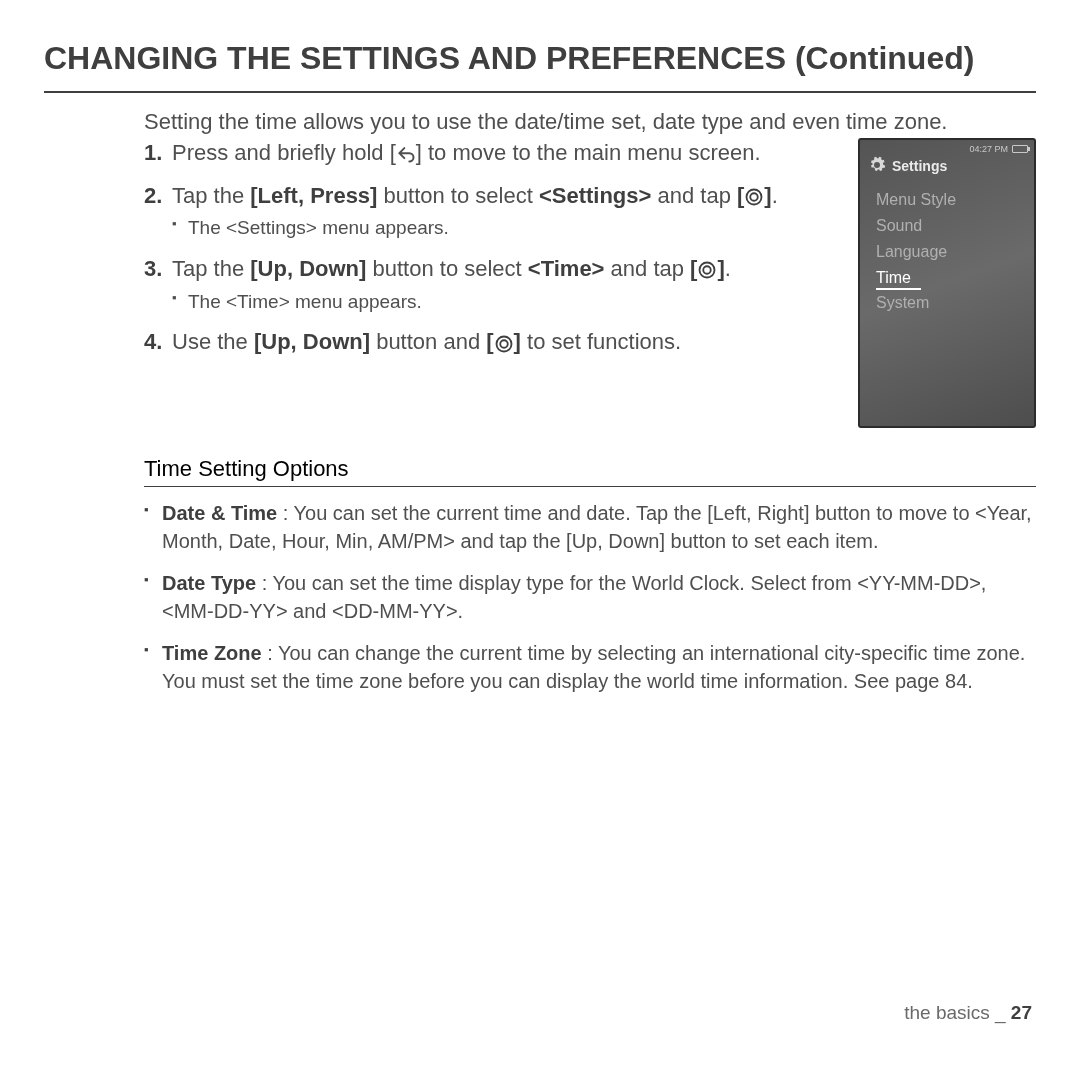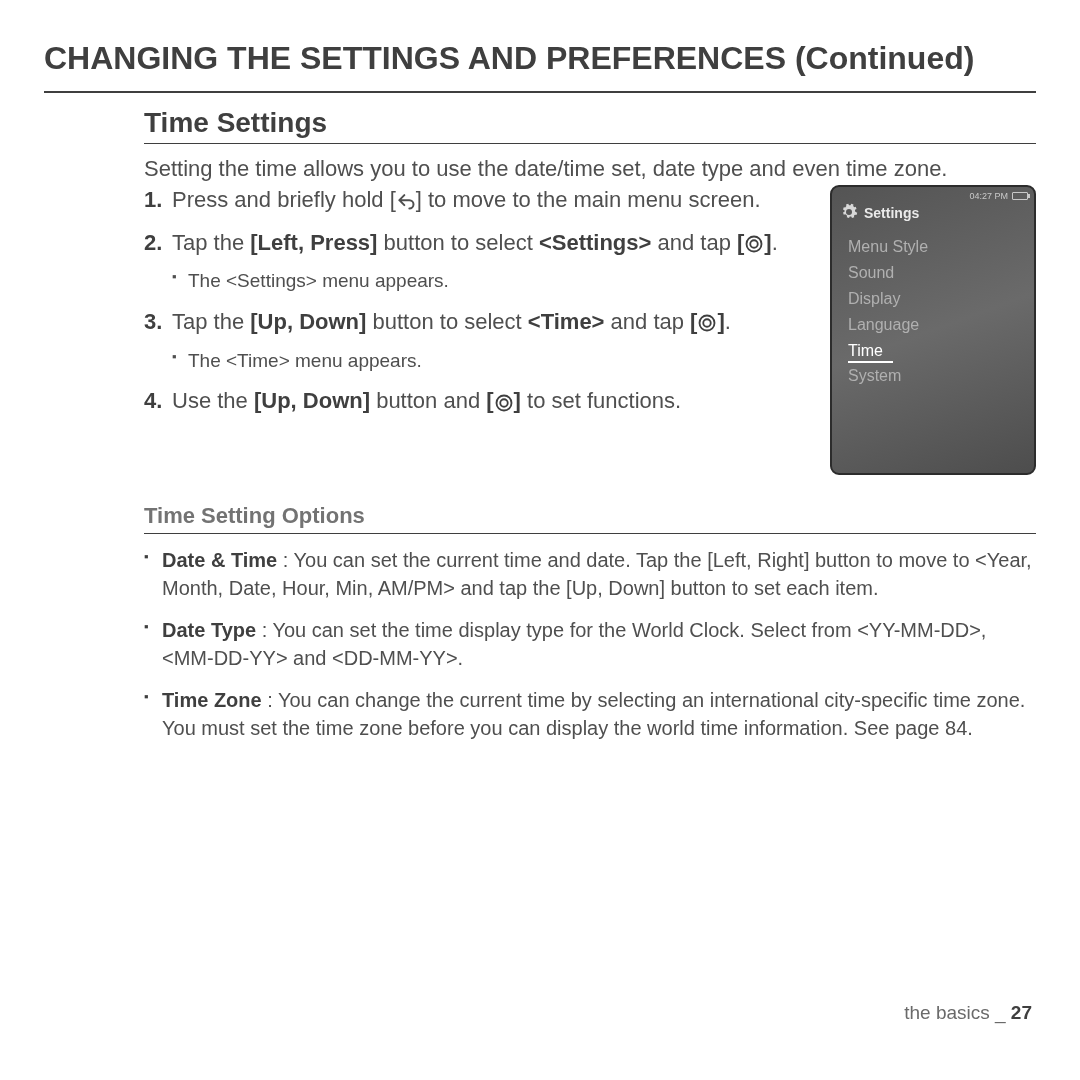--- a/index.html
+++ b/index.html
@@ -59,44 +59,44 @@
   ol li .num {
     position: absolute;
     left: 0;
     font-weight: bold;
     color: #3f3f3f;
   }
   .bold { font-weight: bold; color: #3f3f3f; }
   .sub {
     font-size: 19px;
     line-height: 1.4;
-    margin-top: 10px;
+    margin-top: 4px;
     padding-left: 16px;
     position: relative;
   }
   .sub::before {
     content: "▪";
     position: absolute;
     left: 0;
     top: 0;
     font-size: 13px;
   }
   .icon-inline {
     display: inline-flex;
     align-items: center;
     justify-content: center;
     vertical-align: middle;
   }
   .icon-back svg, .icon-o svg { width: 20px; height: 20px; }
   .device {
-    width: 206px;
+    width: 178px;
     height: 290px;
     background: linear-gradient(160deg, #545454 0%, #6a6a6a 50%, #4d4d4d 100%);
     border: 2px solid #2c2c2c;
-    border-radius: 9px;
+    border-radius: 3px;
     flex-shrink: 0;
     color: #c9c9c9;
     font-size: 15px;
     position: relative;
     overflow: hidden;
   }
   .device-status {
     display: flex;
     justify-content: flex-end;
     align-items: center;
@@ -141,22 +141,22 @@
   }
   .device-item.selected {
     color: #ffffff;
     border-bottom: 2px solid #fff;
     display: inline-block;
     padding-right: 10px;
     padding-bottom: 1px;
   }
   .subsection-heading {
     font-size: 22px;
-    font-weight: bold;
-    color: #737373;
+    font-weight: normal;
+    color: #000000;
     border-bottom: 1.5px solid #3f3f3f;
     padding-bottom: 4px;
     margin-bottom: 12px;
   }
   .options {
     font-size: 20px;
     color: #4f4f4f;
   }
   .options li {
     list-style: none;
@@ -181,21 +181,20 @@
     color: #6a6a6a;
   }
   .footer .pagenum { font-weight: bold; color: #3f3f3f; }
 </style>
 </head>
 <body>
 
 <h1 class="page-title">CHANGING THE SETTINGS AND PREFERENCES (Continued)</h1>
 
 <div class="indent">
-  <h2 class="section-heading">Time Settings</h2>
   <p class="intro">Setting the time allows you to use the date/time set, date type and even time zone.</p>
 
   <div class="content-row">
     <div class="instructions">
       <ol>
         <li>
           <span class="num">1.</span>
           <span>Press and briefly hold [</span><span class="icon-inline icon-back">
               <svg viewBox="0 0 24 24">
                 <path fill="none" stroke="#4f4f4f" stroke-width="2.4" d="M10 5 L4 11 L10 17 M4 11 H16 A5 5 0 0 1 16 21" stroke-linecap="round" stroke-linejoin="round"></path>
@@ -243,21 +242,20 @@
         <span class="gear-icon">
           <svg viewBox="0 0 24 24">
               <path fill="#d8d8d8" d="M12 8a4 4 0 1 0 0 8 4 4 0 0 0 0-8zm9 4l2 1-1 3-2-.5-1.5 1.5.5 2-3 1-1-2h-2l-1 2-3-1 .5-2L7 15l-2 .5-1-3 2-1v-2l-2-1 1-3 2 .5L8.5 4 8 2l3-1 1 2h2l1-2 3 1-.5 2L19 5.5l2-.5 1 3-2 1v2z"></path>
             </svg>
         </span>
         <span>Settings</span>
       </div>
       <div class="device-menu">
         <div class="device-item">Menu Style</div>
         <div class="device-item">Sound</div>
-        <div class="device-item">Display</div>
         <div class="device-item">Language</div>
         <div><span class="device-item selected">Time</span></div>
         <div class="device-item">System</div>
       </div>
     </div>
   </div>
 
   <h3 class="subsection-heading">Time Setting Options</h3>
   <ul class="options">
     <li>

